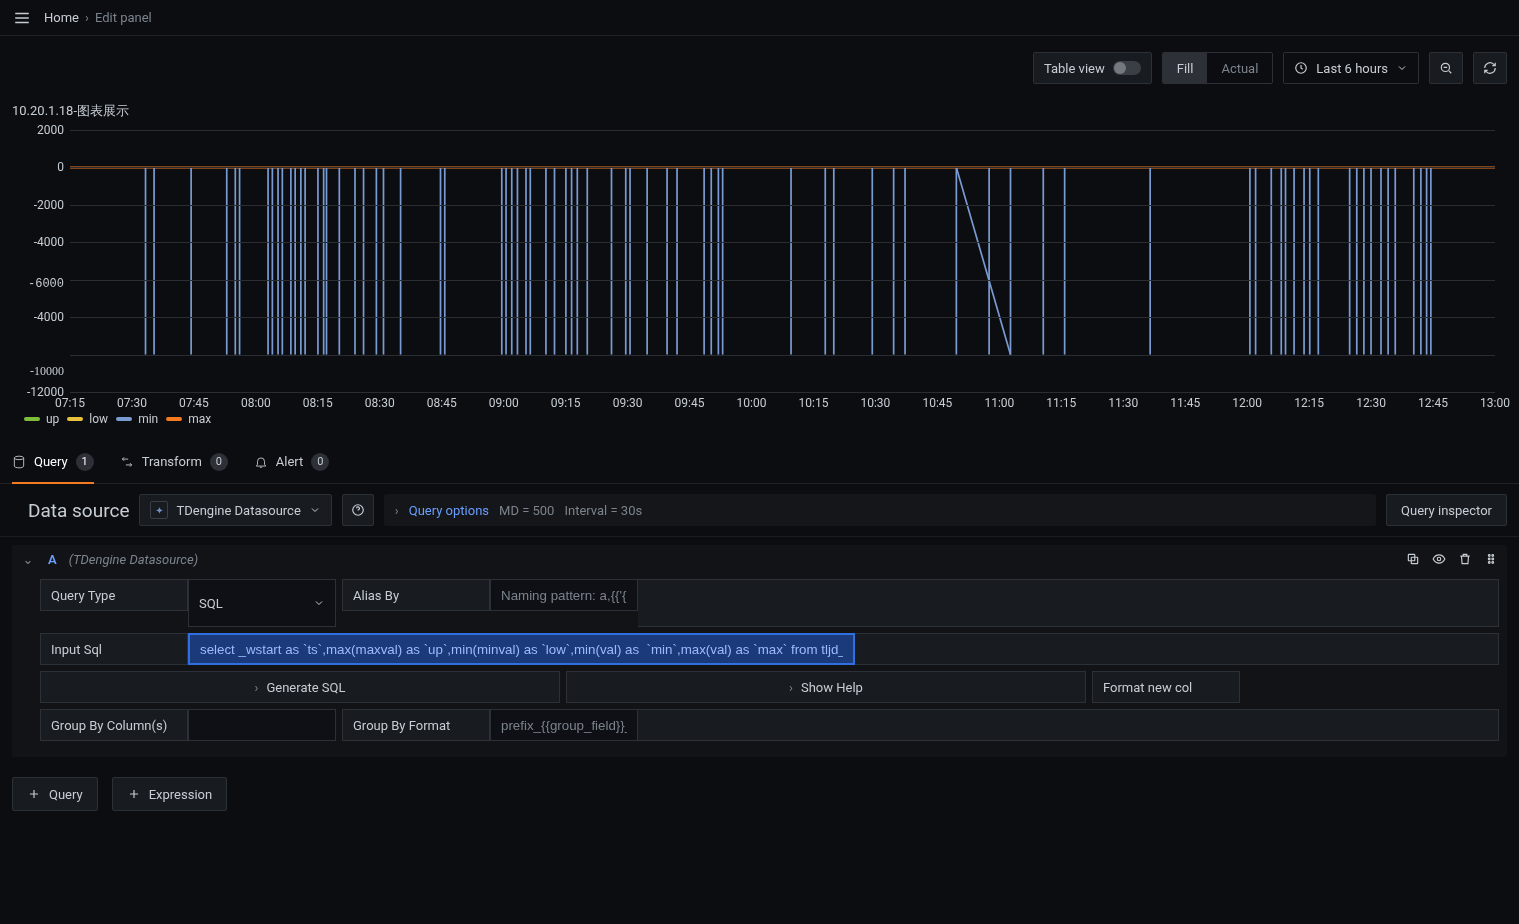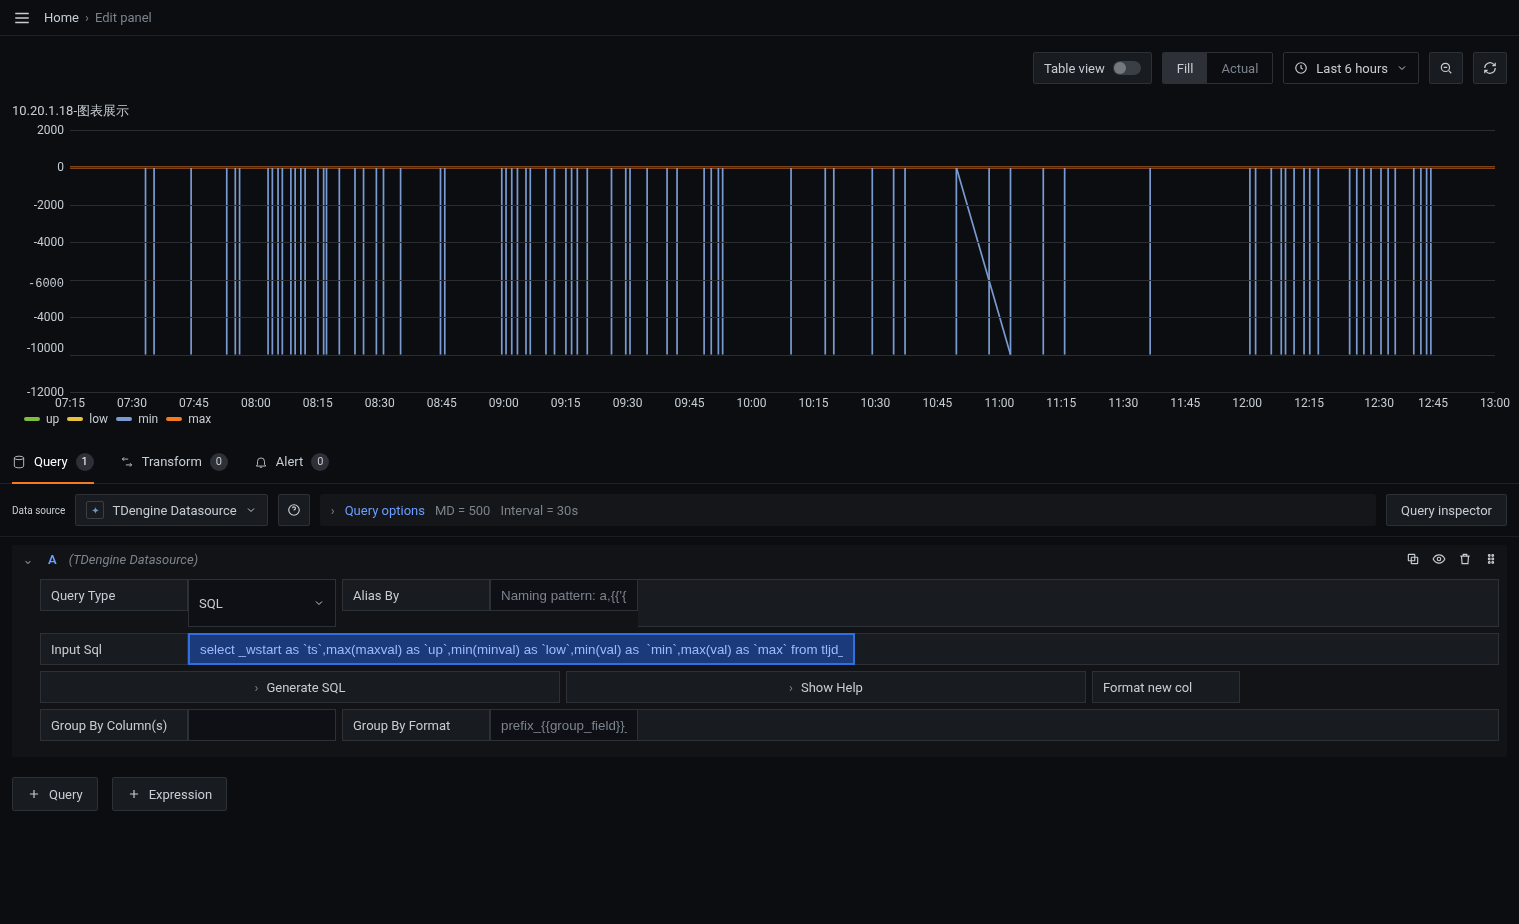--- a/index.html
+++ b/index.html
@@ -55,21 +55,21 @@
 .plot-svg{width:100%;height:100%;}
 
 .tabs{display:flex;align-items:center;gap:26px;padding:0 12px;height:44px;border-bottom:1px solid #222;margin-top:8px;}
 .tab{display:flex;align-items:center;gap:8px;height:100%;position:relative;cursor:pointer;}
 .tab .badge{background:#2d3036;border-radius:10px;min-width:18px;height:18px;display:flex;align-items:center;justify-content:center;font-size:11px;padding:0 5px;}
 .tab.active{color:#fff;}
 .tab.active::after{content:"";position:absolute;left:0;right:0;bottom:-1px;height:2px;background:var(--orange);}
 .tab-ic{width:14px;height:14px;fill:none;stroke:var(--text);stroke-width:1.5;}
 
 .dsrow{display:flex;align-items:center;padding:10px 12px;gap:10px;border-bottom:1px solid #1a1d21;}
-.ds-label{color:var(--text);font-size:10px;}
+.ds-label{color:var(--text);font-size:19px;margin-left:16px;}
 .ds-select{display:flex;align-items:center;gap:8px;border:1px solid var(--border);background:#181b20;height:32px;padding:0 10px;border-radius:2px;cursor:pointer;}
 .ds-logo{width:18px;height:18px;border-radius:2px;border:1px solid #3a3f46;display:flex;align-items:center;justify-content:center;color:#6d93c9;font-size:10px;}
 .icon-square{width:32px;height:32px;border:1px solid var(--border);display:flex;align-items:center;justify-content:center;border-radius:2px;background:#181b20;cursor:pointer;}
 .qopts{display:flex;align-items:center;gap:10px;flex:1;border:1px solid transparent;height:32px;padding:0 10px;background:#141619;border-radius:2px;}
 .qopts .arrow{color:var(--text-dim);}
 .qopts .link{color:var(--blue-txt);cursor:pointer;}
 .qopts .meta{color:var(--text-dim);}
 .inspector-btn{border:1px solid var(--border);background:#181b20;height:32px;padding:0 14px;display:flex;align-items:center;border-radius:2px;cursor:pointer;}
 
 .qblock{background:#111317;margin:8px 12px 0 12px;border-radius:2px;}
@@ -146,21 +146,21 @@
 
 <div class="chart-wrap">
   <div class="chart-box">
     <div id="ylabels">
         <div class="y-lab" style="top: 0px;">2000</div>
         <div class="y-lab" style="top: 37.4286px;">0</div>
         <div class="y-lab" style="top: 74.8571px;">-2000</div>
         <div class="y-lab" style="top: 112.286px;">-4000</div>
         <div class="y-lab" style="top: 154px; font-family: Liberation Mono, monospace;">-6000</div>
         <div class="y-lab" style="top: 187.143px;">-4000</div>
-        <div class="y-lab" style="top: 218px;">-10000</div>
+        <div class="y-lab" style="top: 241px; font-family: Liberation Serif, serif;">-10000</div>
         <div class="y-lab" style="top: 262px;">-12000</div>
       </div>
     <div class="plot">
       <svg class="plot-svg" id="plot-svg" preserveAspectRatio="none" viewBox="0 0 1000 262">
           <line x1="0" x2="1000" y1="37.42857142857144" y2="37.42857142857144" stroke="#f5791f" stroke-width="2"></line>
           <line x1="53" x2="53" y1="37.42857142857144" y2="224.57142857142858" stroke="#7a9bd1" stroke-width="1.2"></line>
           <line x1="59.00000000000001" x2="59.00000000000001" y1="37.42857142857144" y2="224.57142857142858" stroke="#7a9bd1" stroke-width="1.2"></line>
           <line x1="85" x2="85" y1="37.42857142857144" y2="224.57142857142858" stroke="#7a9bd1" stroke-width="1.2"></line>
           <line x1="110" x2="110" y1="37.42857142857144" y2="224.57142857142858" stroke="#7a9bd1" stroke-width="1.2"></line>
           <line x1="115.99999999999999" x2="115.99999999999999" y1="37.42857142857144" y2="224.57142857142858" stroke="#7a9bd1" stroke-width="1.2"></line>
@@ -256,21 +256,21 @@
         <div class="x-lab" style="left: 739.522px;">10:00</div>
         <div class="x-lab" style="left: 801.478px;">10:15</div>
         <div class="x-lab" style="left: 863.435px;">10:30</div>
         <div class="x-lab" style="left: 925.391px;">10:45</div>
         <div class="x-lab" style="left: 987.348px;">11:00</div>
         <div class="x-lab" style="left: 1049.3px;">11:15</div>
         <div class="x-lab" style="left: 1111.26px;">11:30</div>
         <div class="x-lab" style="left: 1173.22px;">11:45</div>
         <div class="x-lab" style="left: 1235.17px; text-align: center;">12:00</div>
         <div class="x-lab" style="left: 1297.13px;">12:15</div>
-        <div class="x-lab" style="left: 1359.09px; margin-left: 8px;">12:30</div>
+        <div class="x-lab" style="left: 1359.09px;">12:30</div>
         <div class="x-lab" style="left: 1421.04px;">12:45</div>
         <div class="x-lab" style="left: 1483px;">13:00</div>
       </div>
     <div class="legend" id="legend">
         <div class="leg-item">
           <span class="swatch" style="background: rgb(127, 190, 60);"></span>
           <span>up</span>
         </div>
         <div class="leg-item">
           <span class="swatch" style="background: rgb(233, 194, 61);"></span>

